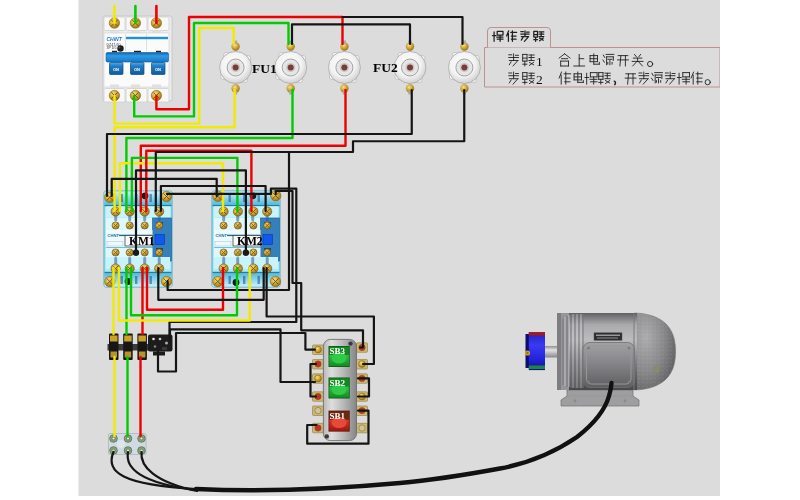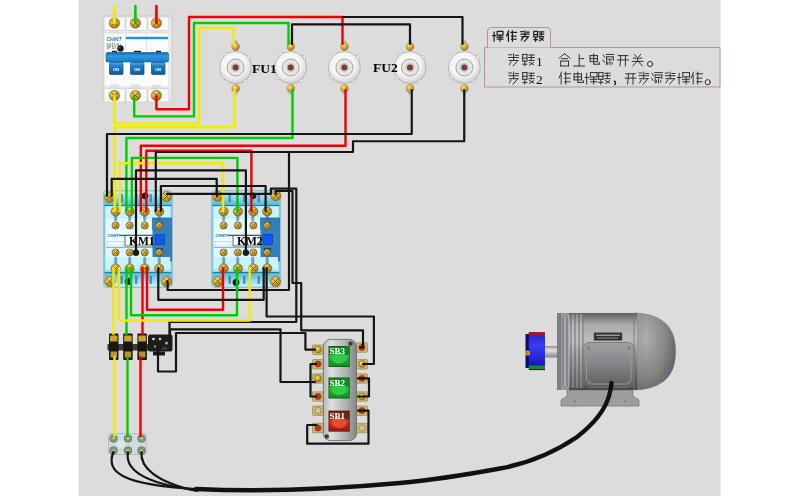--- a/index.html
+++ b/index.html
@@ -1,16 +1,16 @@
 <!DOCTYPE html>
 <html><head>
 <meta charset="utf-8">
 <style>
 html,body{margin:0;padding:0;background:#fff;}
-#stage{position:relative;width:800px;height:500px;background:#fff;overflow:hidden;
+#stage{position:relative;width:720px;height:500px;background:#fff;overflow:hidden;
 font-family:"Liberation Serif",serif;}
 </style>
 </head>
 <body>
 <div id="stage">
 <svg width="800" height="500" viewBox="0 0 800 500">
 <defs>
 <radialGradient id="gold" cx="40%" cy="35%" r="75%">
   <stop offset="0%" stop-color="#f4e392"></stop>
   <stop offset="45%" stop-color="#d2a835"></stop>

